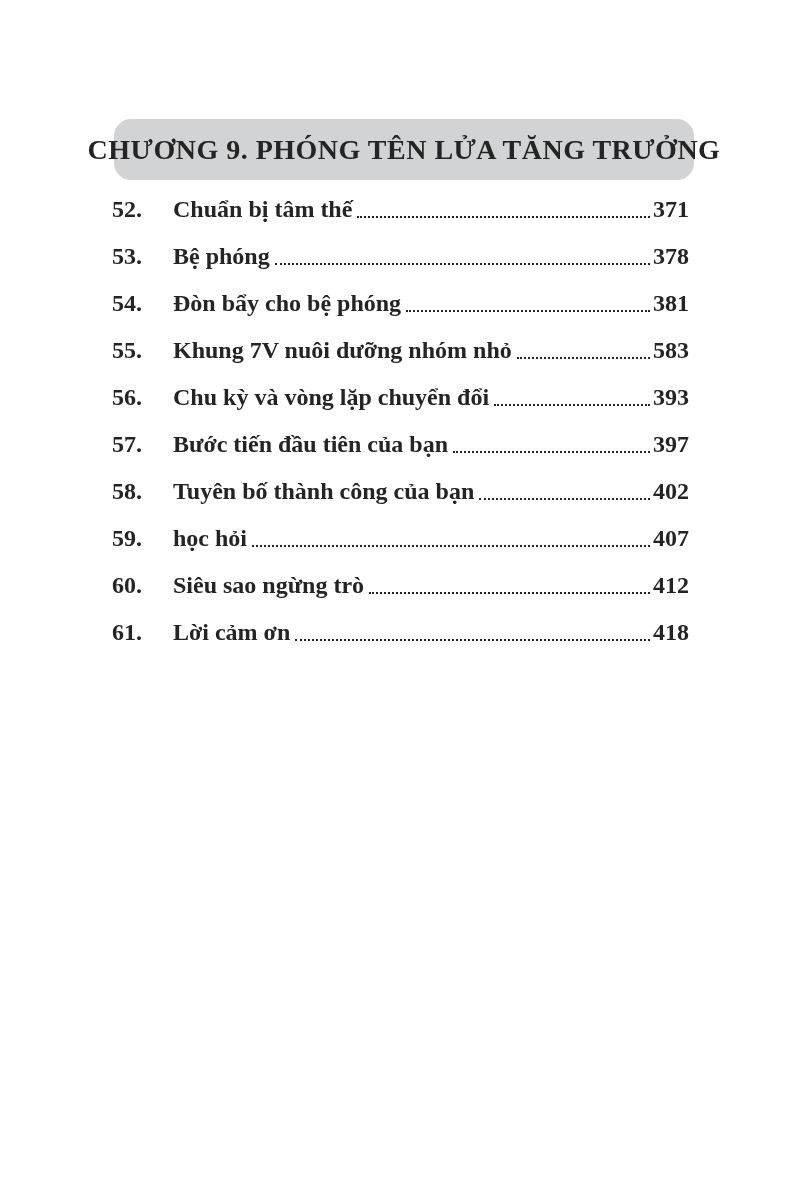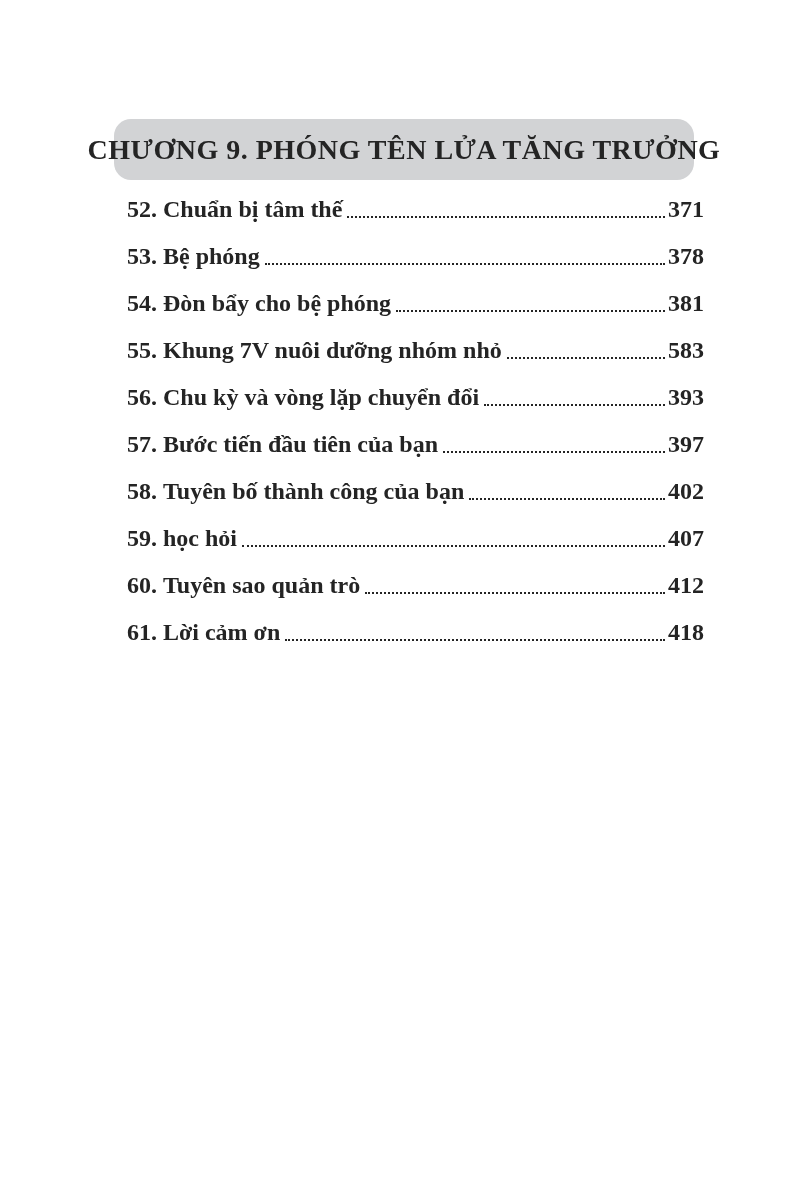--- a/index.html
+++ b/index.html
@@ -26,39 +26,40 @@
   }
   .chapter-header .chapter-title {
     font-size: 28px;
     font-weight: 700;
     letter-spacing: 0.5px;
     white-space: nowrap;
     color: var(--text-color, #242424);
   }
   .toc {
     position: absolute;
-    left: 127px;
+    left: 112px;
     top: 194px;
     width: 577px;
   }
   .row {
     display: flex;
     margin-bottom: 17px;
     font-size: 24px;
     font-weight: 700;
     line-height: 30px;
   }
   .num {
     width: 36px;
     flex-shrink: 0;
   }
   .entry { flex: 1; min-width: 0; }
   .line {
     display: flex;
     align-items: center;
+    margin-left: 25px;
   }
   .line + .line { margin-top: 1px; flex-direction: column; }
   .title { white-space: nowrap; }
   .leader {
     flex: 1;
     align-self: flex-end;
     min-width: 14px;
     border-bottom: 2.7px dotted var(--text-color, #2b2b2b);
     margin: 0 3px 6px 5px;
   }
@@ -157,21 +158,21 @@
             <span class="leader"></span>
             <span class="pageno">407</span>
           </div>
         </div>
   </div>
 
   <div class="row">
     <span class="num">60.</span>
     <div class="entry">
       <div class="line">
-        <span class="title">Tuyên sao quản trò</span>
+        <span class="title">Siêu sao ngừng trò</span>
         <span class="leader"></span>
         <span class="pageno">412</span>
       </div>
     </div>
   </div>
 
   <div class="row">
     <span class="num">61.</span>
     <div class="entry">
       <div class="line">

